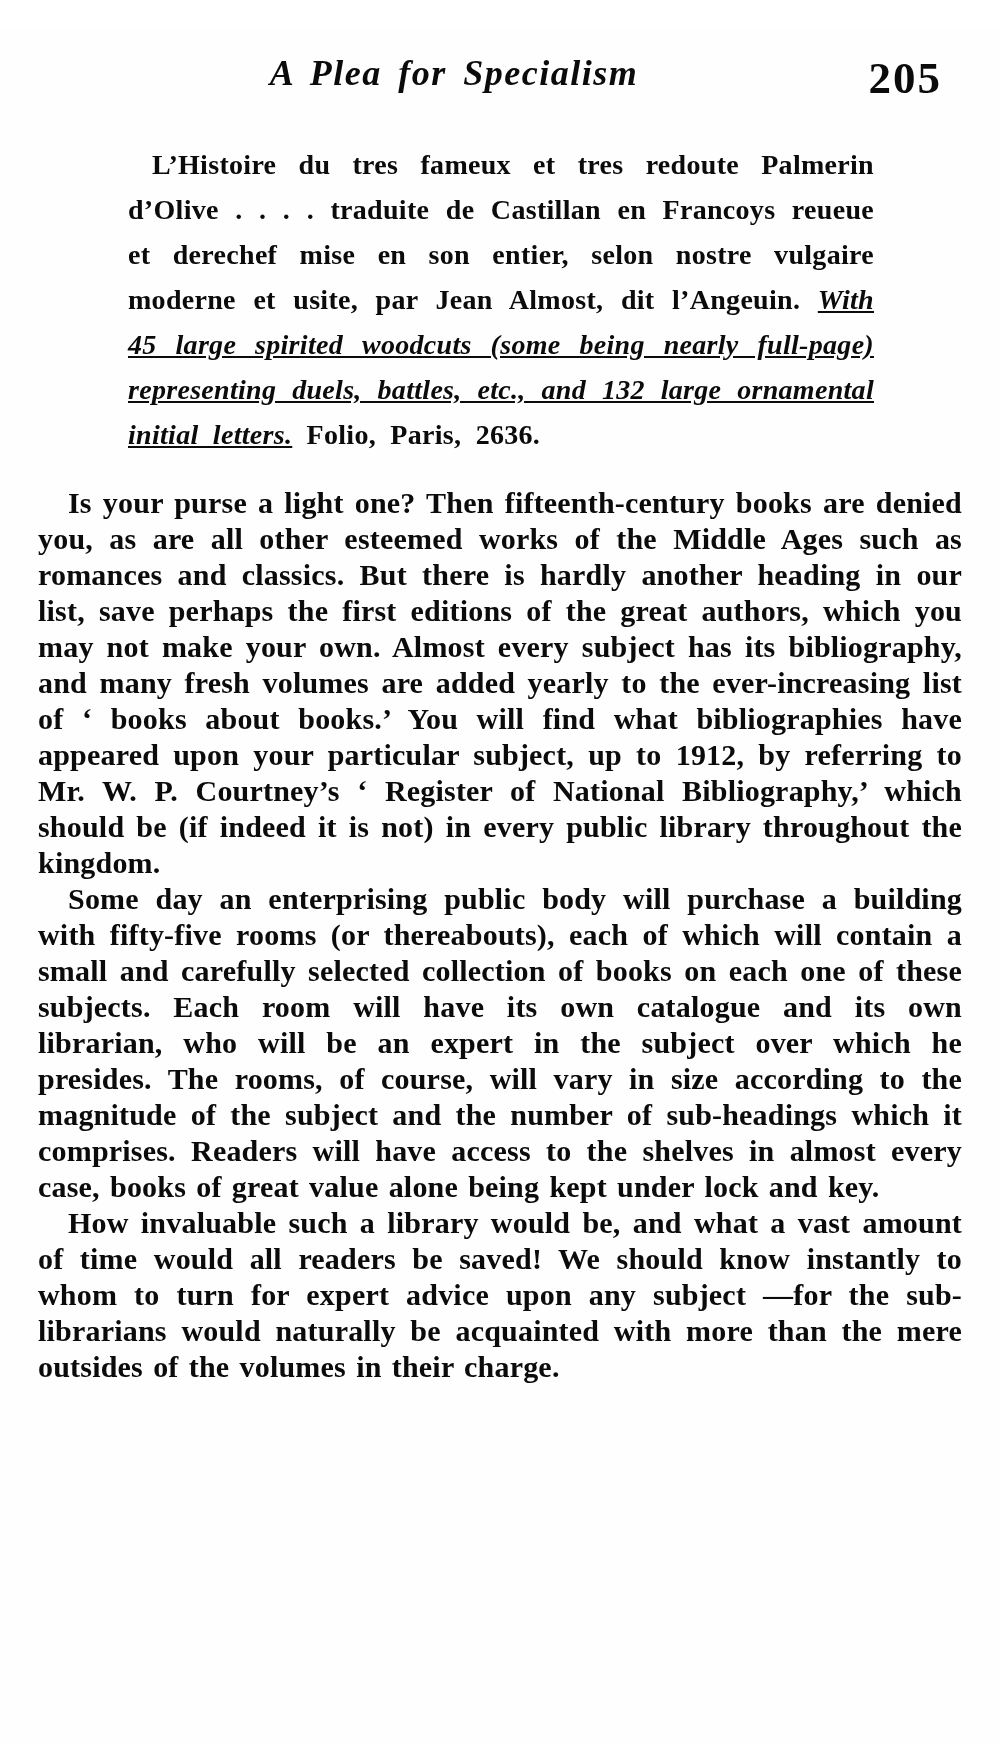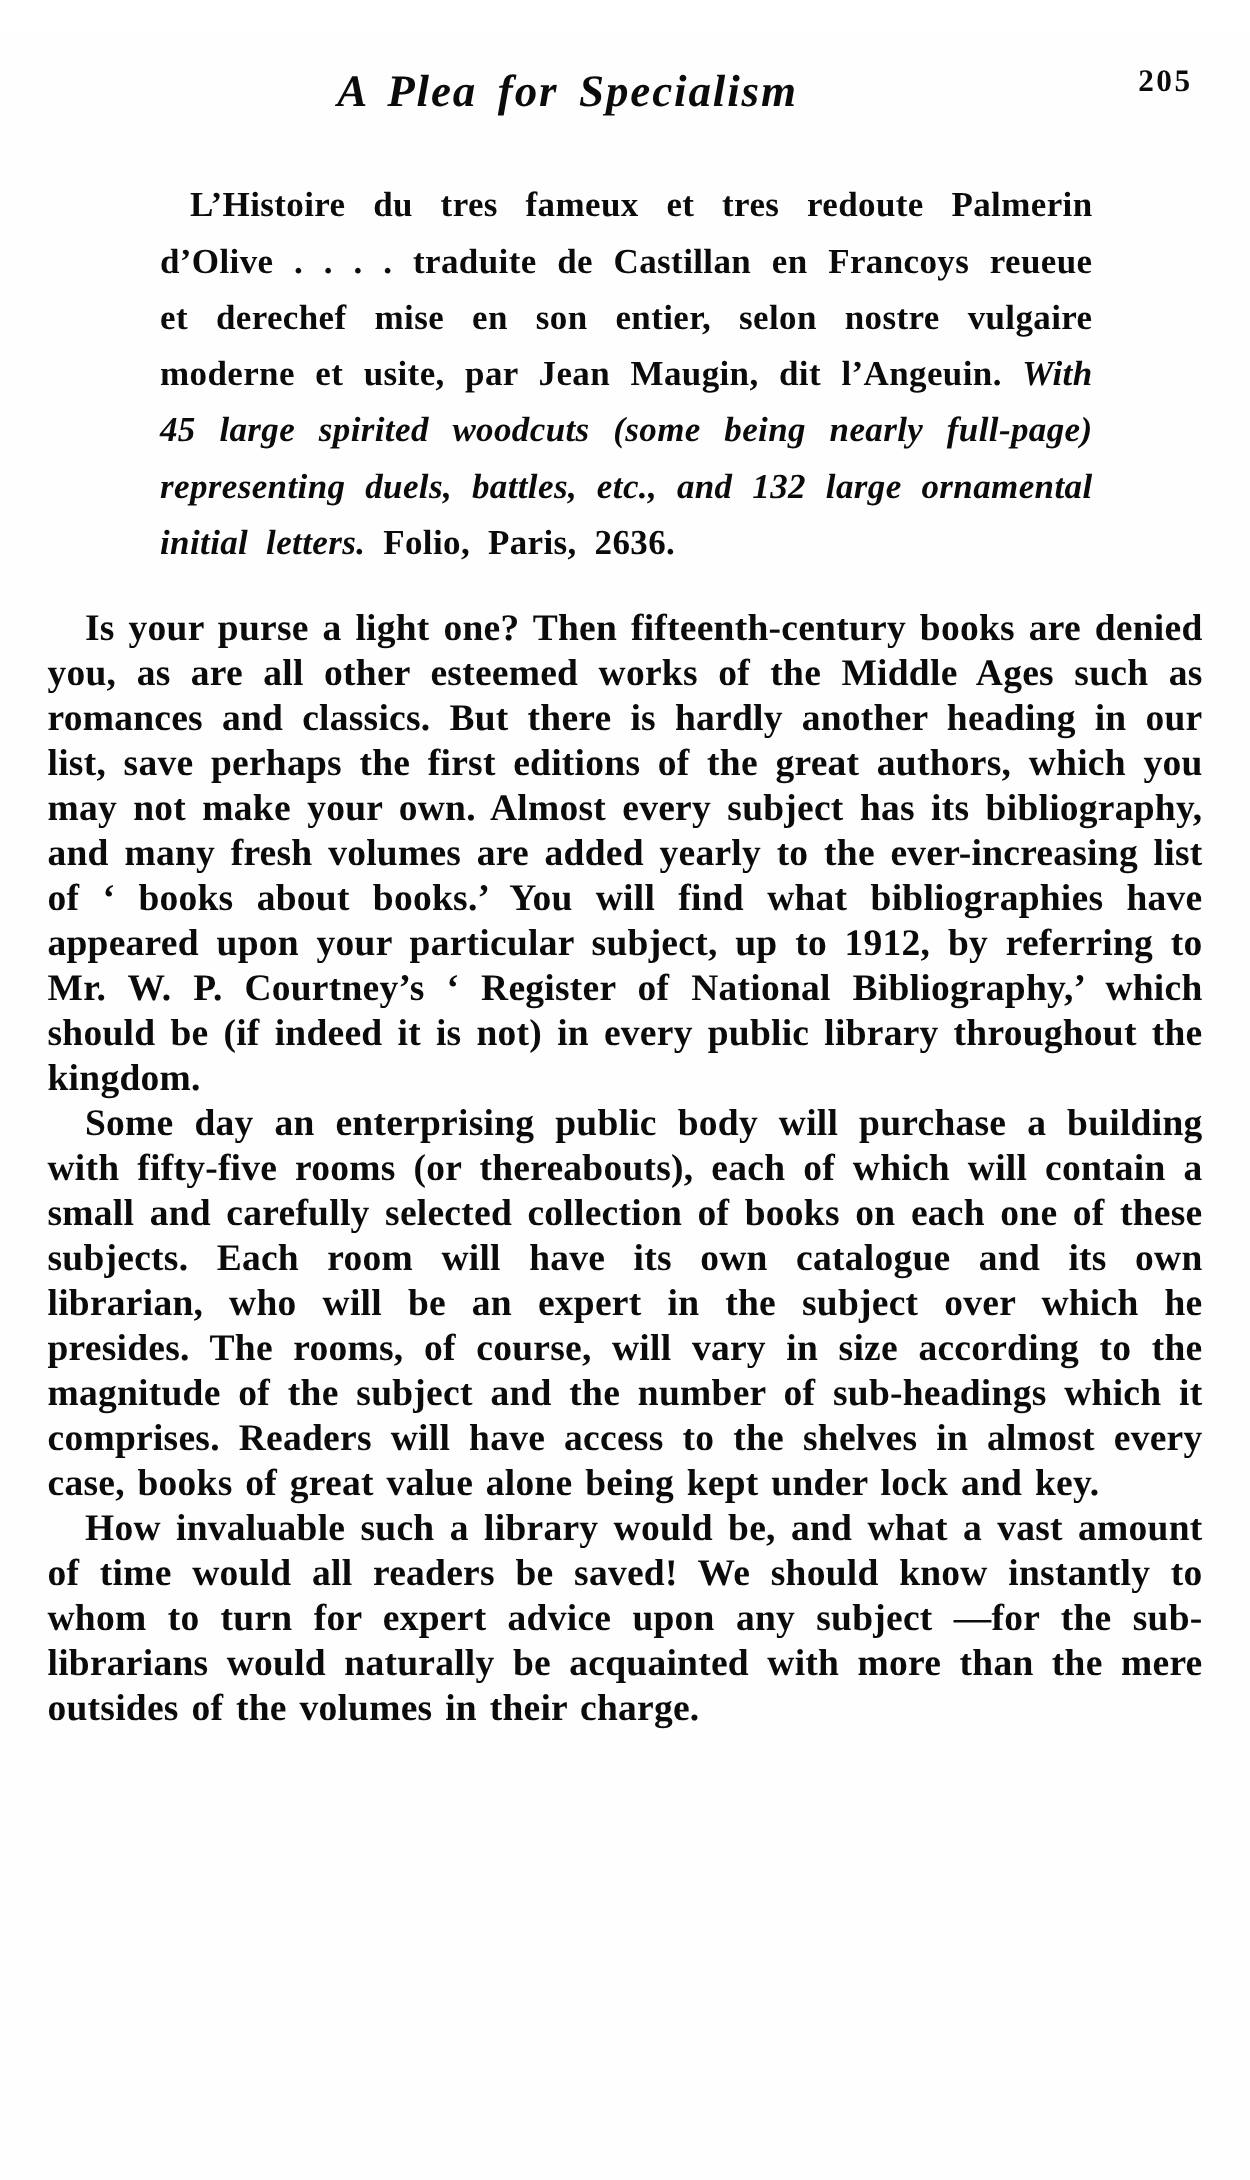--- a/index.html
+++ b/index.html
@@ -31,36 +31,37 @@
     top: 0;
     text-align: center;
     transform: translateX(-46px);
     font-style: italic;
     font-size: 36px;
     letter-spacing: 1.5px;
     word-spacing: 6px;
   }
   .head-page-number {
     position: absolute;
-    right: 8px;
+    right: 20px;
     top: 0;
-    font-size: 25px;
+    font-size: 45px;
     letter-spacing: 2px;
   }
   .quote {
     margin: 32px 88px 0 90px;
     text-align: justify;
     text-indent: 24px;
     font-size: 28px;
     line-height: 45px;
     letter-spacing: 0.3px;
     word-spacing: 7px;
   }
   .q-italic {
     font-style: italic;
+    text-decoration: underline;
   }
   .body-para {
     margin: 0;
     text-align: justify;
     text-indent: 30px;
     font-size: 30px;
     line-height: 36px;
     letter-spacing: 0.2px;
     word-spacing: 2.5px;
   }
@@ -72,21 +73,21 @@
 <body>
 
 <div class="page">
 
   <header class="running-head">
     <div class="head-title">A Plea for Specialism</div>
     <div class="head-page-number">205</div>
   </header>
 
   <blockquote class="quote">
-    <span class="q-roman">L’Histoire du tres fameux et tres redoute Palmerin d’Olive . . . . traduite de Castillan en Francoys reueue et derechef mise en son entier, selon nostre vulgaire moderne et usite, par Jean Maugin, dit l’Angeuin.</span>
+    <span class="q-roman">L’Histoire du tres fameux et tres redoute Palmerin d’Olive . . . . traduite de Castillan en Francoys reueue et derechef mise en son entier, selon nostre vulgaire moderne et usite, par Jean Almost, dit l’Angeuin.</span>
     <span class="q-italic">With 45 large spirited woodcuts (some being nearly full-page) representing duels, battles, etc., and 132 large ornamental initial letters.</span>
     <span class="q-roman">Folio, Paris, 2636.</span>
   </blockquote>
 
   <p class="body-para">Is your purse a light one?  Then fifteenth-century books are denied you, as are all other esteemed works of the Middle Ages such as romances and classics.  But there is hardly another heading in our list, save perhaps the first editions of the great authors, which you may not make your own. Almost every subject has its bibliography, and many fresh volumes are added yearly to the ever-increasing list of ‘ books about books.’  You will find what bibliographies have appeared upon your particular subject, up to 1912, by referring to Mr. W. P. Courtney’s ‘ Register of National Bibliography,’ which should be (if indeed it is not) in every public library throughout the kingdom.</p>
 
   <p class="body-para">Some day an enterprising public body will purchase a building with fifty-five rooms (or thereabouts), each of which will contain a small and carefully selected collection of books on each one of these subjects.  Each room will have its own catalogue and its own librarian, who will be an expert in the subject over which he presides.  The rooms, of course, will vary in size according to the magnitude of the subject and the number of sub-headings which it comprises.  Readers will have access to the shelves in almost every case, books of great value alone being kept under lock and key.</p>
 
   <p class="body-para">How invaluable such a library would be, and what a vast amount of time would all readers be saved!  We should know instantly to whom to turn for expert advice upon any subject —for the sub-librarians would naturally be acquainted with more than the mere outsides of the volumes in their charge.</p>
 

